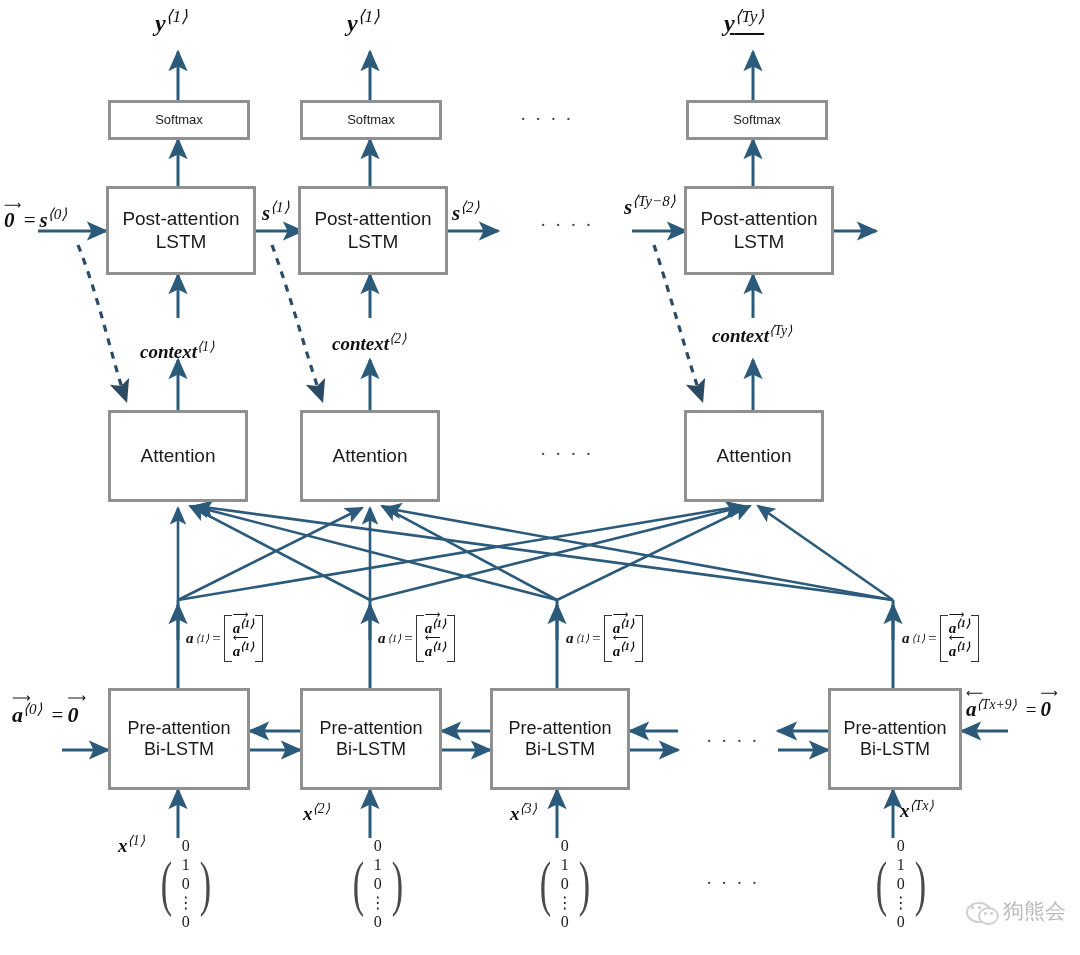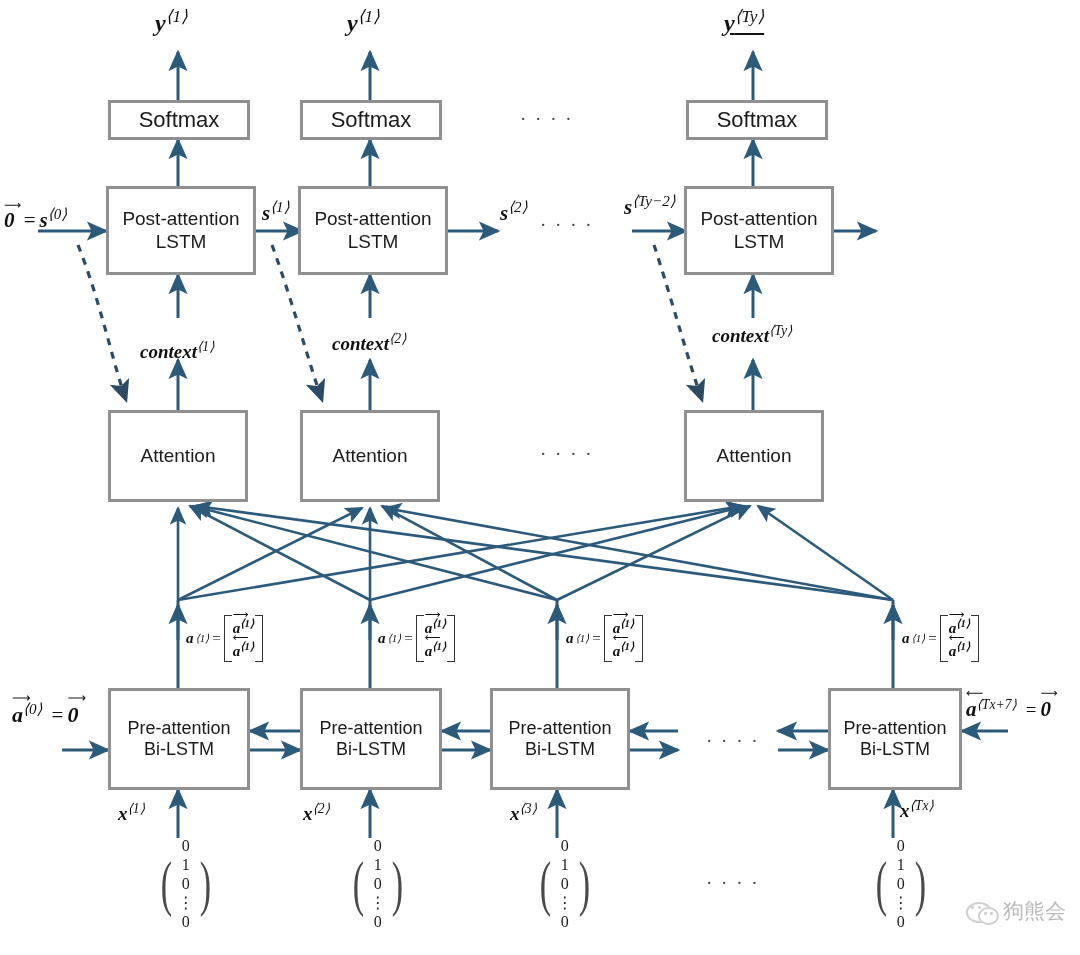--- a/index.html
+++ b/index.html
@@ -14,21 +14,21 @@
     position:absolute;
     background:#ffffff;
     border:3px solid #909090;
     box-sizing:border-box;
     display:flex;align-items:center;justify-content:center;
     text-align:center;
     color:#1b1b1b;
     line-height:1.18;
     z-index:3;
   }
-  .box.softmax{font-size:22px;}
+  .box.softmax{font-size:13px;}
   .box.post{font-size:19px;}
   .box.attn{font-size:19px;}
   .box.pre{font-size:18px;}
 
   .lbl{
     position:absolute;
     color:#111111;
     white-space:nowrap;
     z-index:4;
     font-family:"Liberation Serif", serif;
@@ -233,25 +233,25 @@
 
   <div class="lbl sl" style="left:4px;top:205px;">
     <span class="mitalic" style="position:relative;">
       <span style="position:absolute;left:0;right:1px;top:-10px;font-size:12px;font-weight:normal;font-style:normal;">⟶</span><span>0</span></span>
     <span style="margin:0 4px;">=</span><span class="mitalic">s</span><span class="sup">⟨0⟩</span>
   </div>
 
   <div class="lbl sl" style="left:262px;top:198px;">
     <span class="mitalic">s</span><span class="sup">⟨1⟩</span>
   </div>
-  <div class="lbl sl" style="left:452px;top:198px;margin-left:48px;">
+  <div class="lbl sl" style="left:452px;top:198px;">
     <span class="mitalic">s</span><span class="sup">⟨2⟩</span>
   </div>
   <div class="lbl sl" style="left:624px;top:192px;">
-    <span class="mitalic">s</span><span class="sup">⟨Ty−2⟩</span>
+    <span class="mitalic">s</span><span class="sup">⟨Ty−8⟩</span>
   </div>
 
   <div class="lbl ctx" style="left:140px;top:338px;">
     <span class="mitalic">context</span><span class="sup">⟨1⟩</span>
   </div>
   <div class="lbl ctx" style="left:332px;top:330px;">
     <span class="mitalic">context</span><span class="sup">⟨2⟩</span>
   </div>
   <div class="lbl ctx" style="left:712px;top:322px;">
     <span class="mitalic">context</span><span class="sup">⟨Ty⟩</span>
@@ -312,25 +312,25 @@
       <span class="bar r"></span>
     </span>
   </div>
 
   <div class="lbl" style="left:12px;top:700px;font-size:21px;">
     <span class="arrowover" style="font-size:22px;"><span class="ar" style="top:-11px;font-size:13px;">⟶</span><span>a</span></span><span class="sup">⟨0⟩</span>
     <span style="margin:0 4px;">=</span><span class="arrowover" style="font-size:22px;"><span class="ar" style="top:-11px;font-size:13px;">⟶</span><span>0</span></span>
   </div>
 
   <div class="lbl" style="left:966px;top:696px;font-size:19px;">
-    <span class="arrowover" style="font-size:21px;"><span class="ar" style="top:-10px;font-size:12px;">⟵</span><span>a</span></span><span class="sup">⟨Tx+7⟩</span>
+    <span class="arrowover" style="font-size:21px;"><span class="ar" style="top:-10px;font-size:12px;">⟵</span><span>a</span></span><span class="sup">⟨Tx+9⟩</span>
     <span style="margin:0 4px;">=</span><span class="arrowover" style="font-size:21px;"><span class="ar" style="top:-10px;font-size:12px;">⟶</span><span>0</span></span>
   </div>
 
-  <div class="lbl xl" style="left:118px;top:800px;">
+  <div class="lbl xl" style="left:118px;top:832px;">
     <span class="mitalic">x</span><span class="sup">⟨1⟩</span>
   </div>
   <div class="lbl xl" style="left:303px;top:800px;">
     <span class="mitalic">x</span><span class="sup">⟨2⟩</span>
   </div>
   <div class="lbl xl" style="left:510px;top:800px;">
     <span class="mitalic">x</span><span class="sup">⟨3⟩</span>
   </div>
   <div class="lbl xl" style="left:900px;top:797px;">
     <span class="mitalic">x</span><span class="sup">⟨Tx⟩</span>

